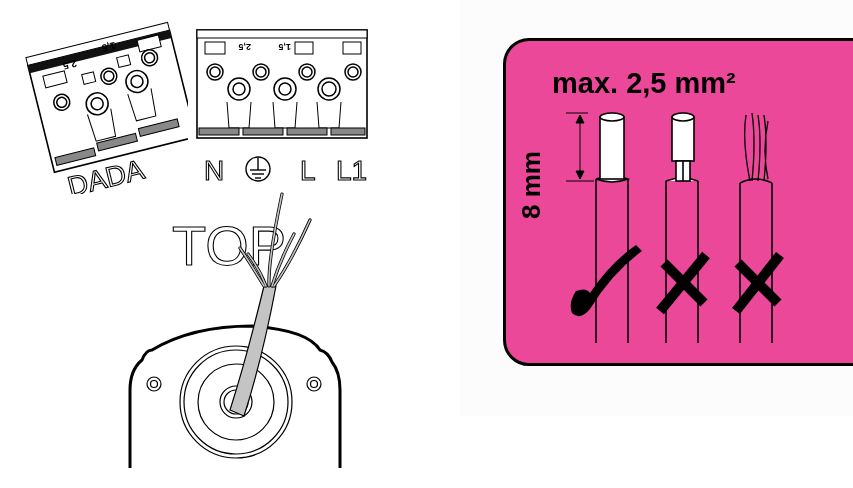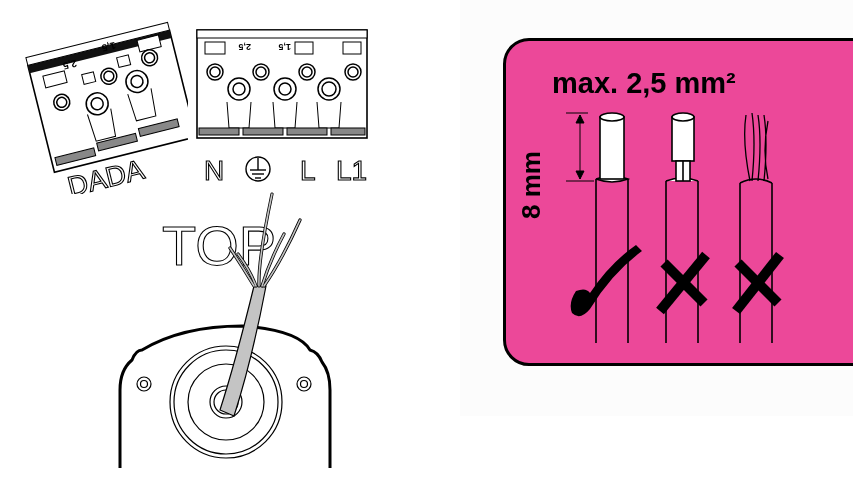--- a/index.html
+++ b/index.html
@@ -102,21 +102,21 @@
       <line x1="60" y1="8" x2="60" y2="20"></line>
       <line x1="52" y1="20" x2="68" y2="20"></line>
       <line x1="54" y1="24" x2="66" y2="24"></line>
       <line x1="57" y1="28" x2="63" y2="28"></line>
     </g>
     <text class="outline-text" x="102" y="30" font-size="28">L</text>
     <text class="outline-text" x="138" y="30" font-size="28">L1</text>
   </svg>
 </div>
 
-<div class="abs" style="left:102px;top:190px;width:250px;height:298px;">
+<div class="abs" style="left:112px;top:190px;width:250px;height:298px;">
   <svg width="250" height="298" viewBox="0 0 250 298">
     <text class="outline-text" x="60" y="75" font-size="56">TOP</text>
 
     <path d="M18 278 L18 200 Q18 180 30 170 Q34 160 40 160 Q80 136 140 136 Q196 140 208 160 Q216 162 220 172 Q228 182 228 200 L228 278" fill="none" stroke="#000" stroke-width="3"></path>
 
     <g fill="none" stroke="#000" stroke-width="1.2">
       <circle cx="42" cy="194" r="7"></circle>
         <circle cx="42" cy="194" r="3.5"></circle>
       <circle cx="202" cy="194" r="7"></circle>
         <circle cx="202" cy="194" r="3.5"></circle>

